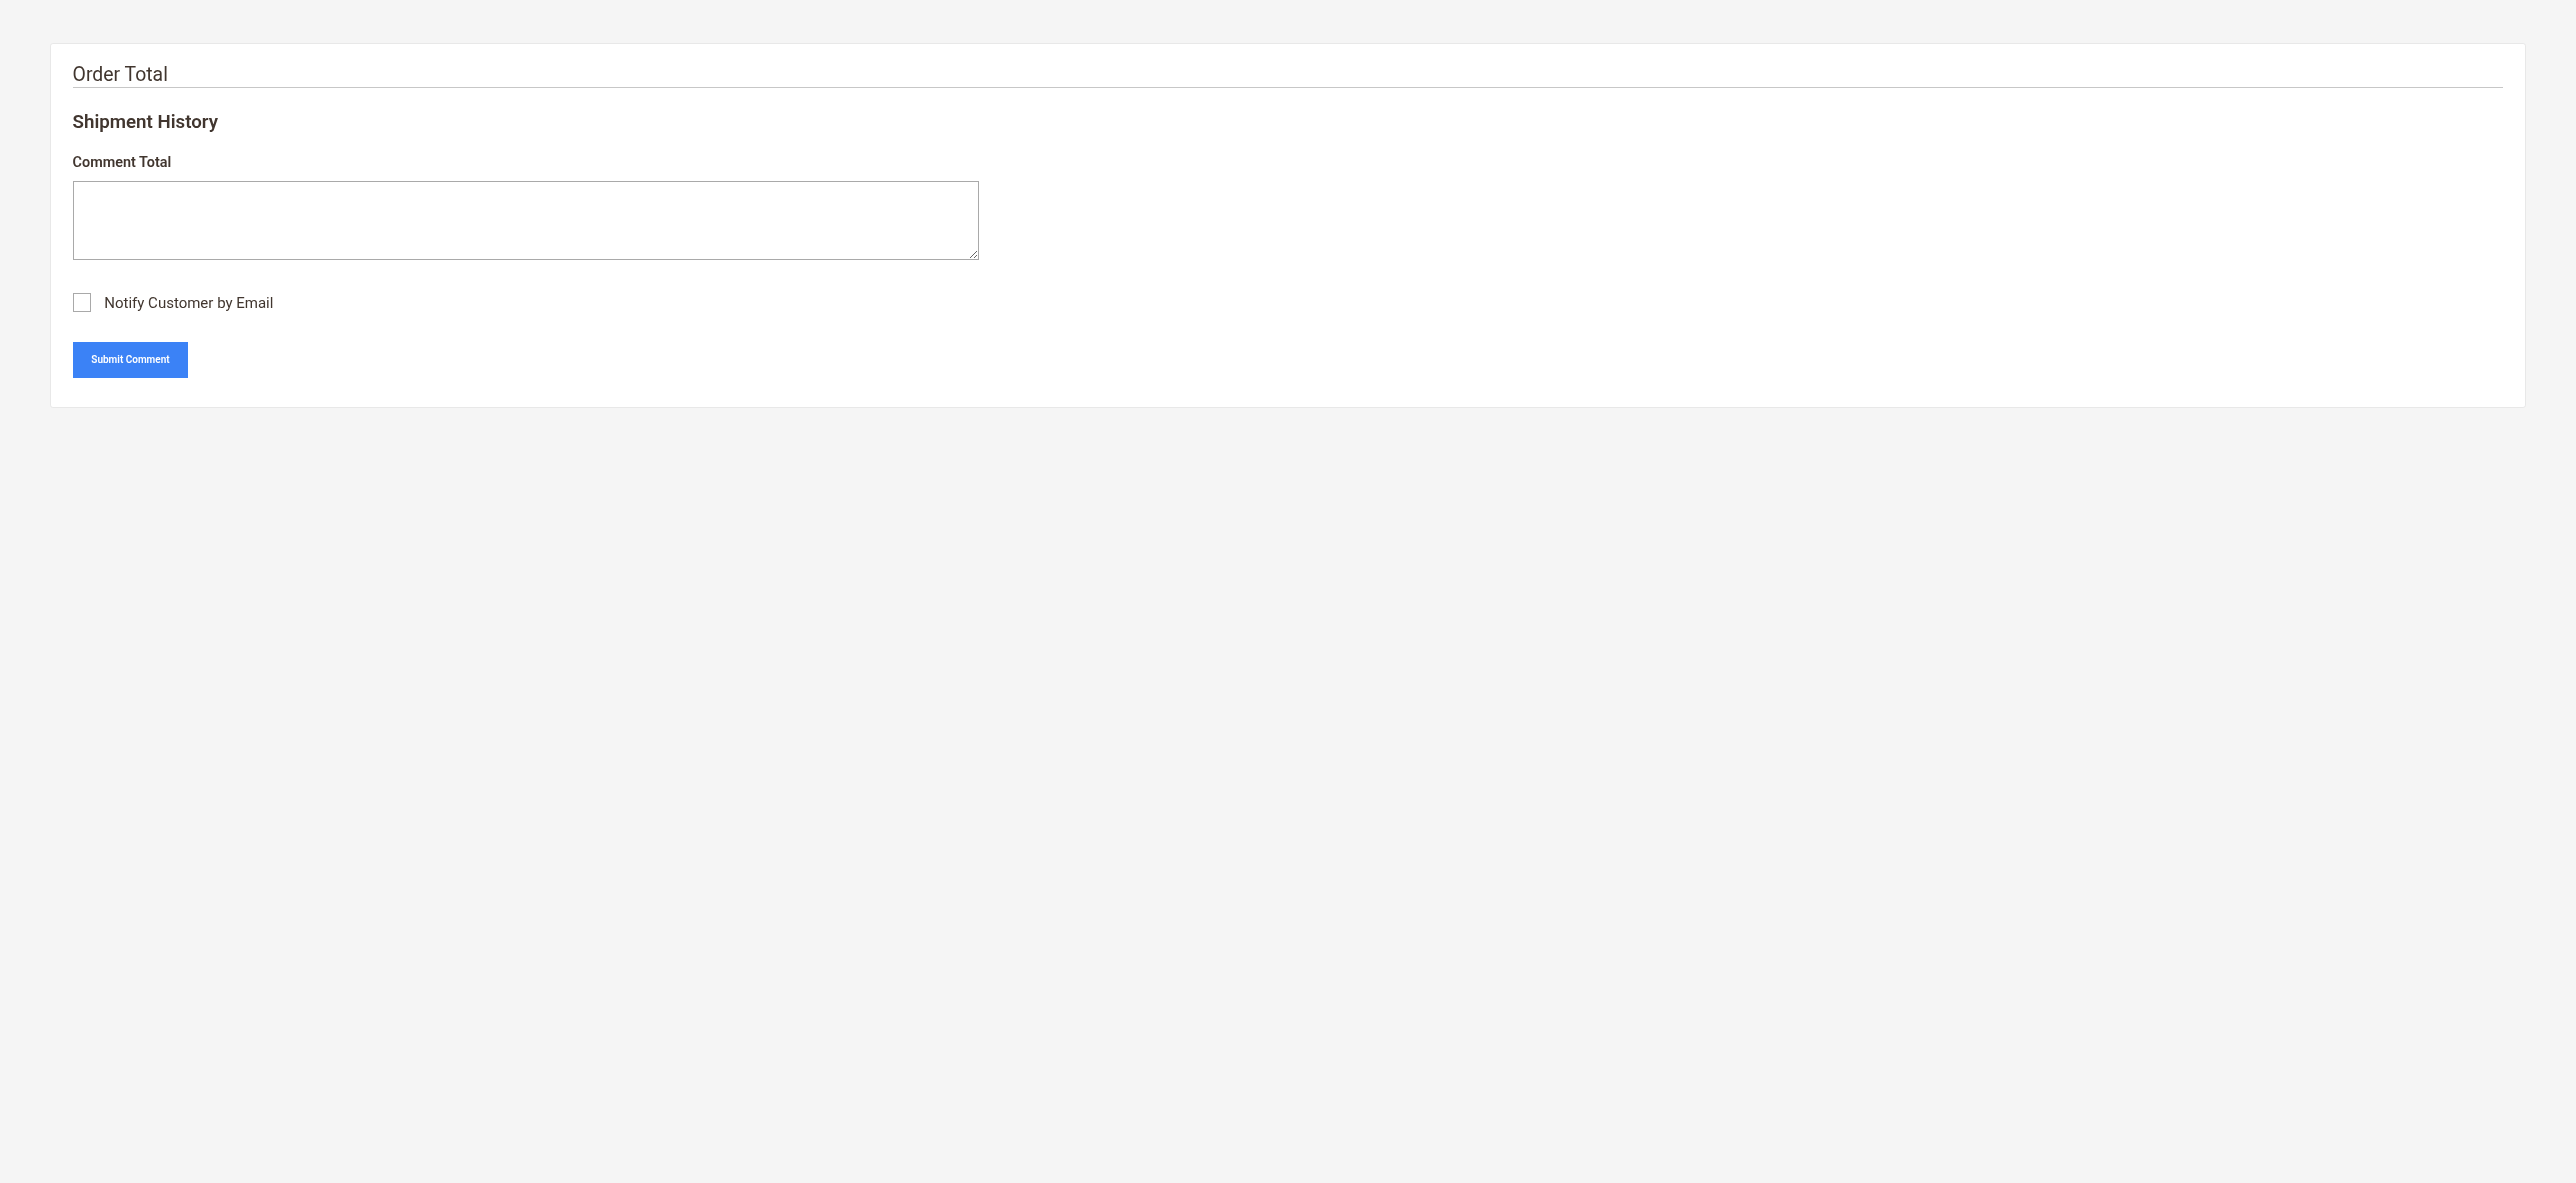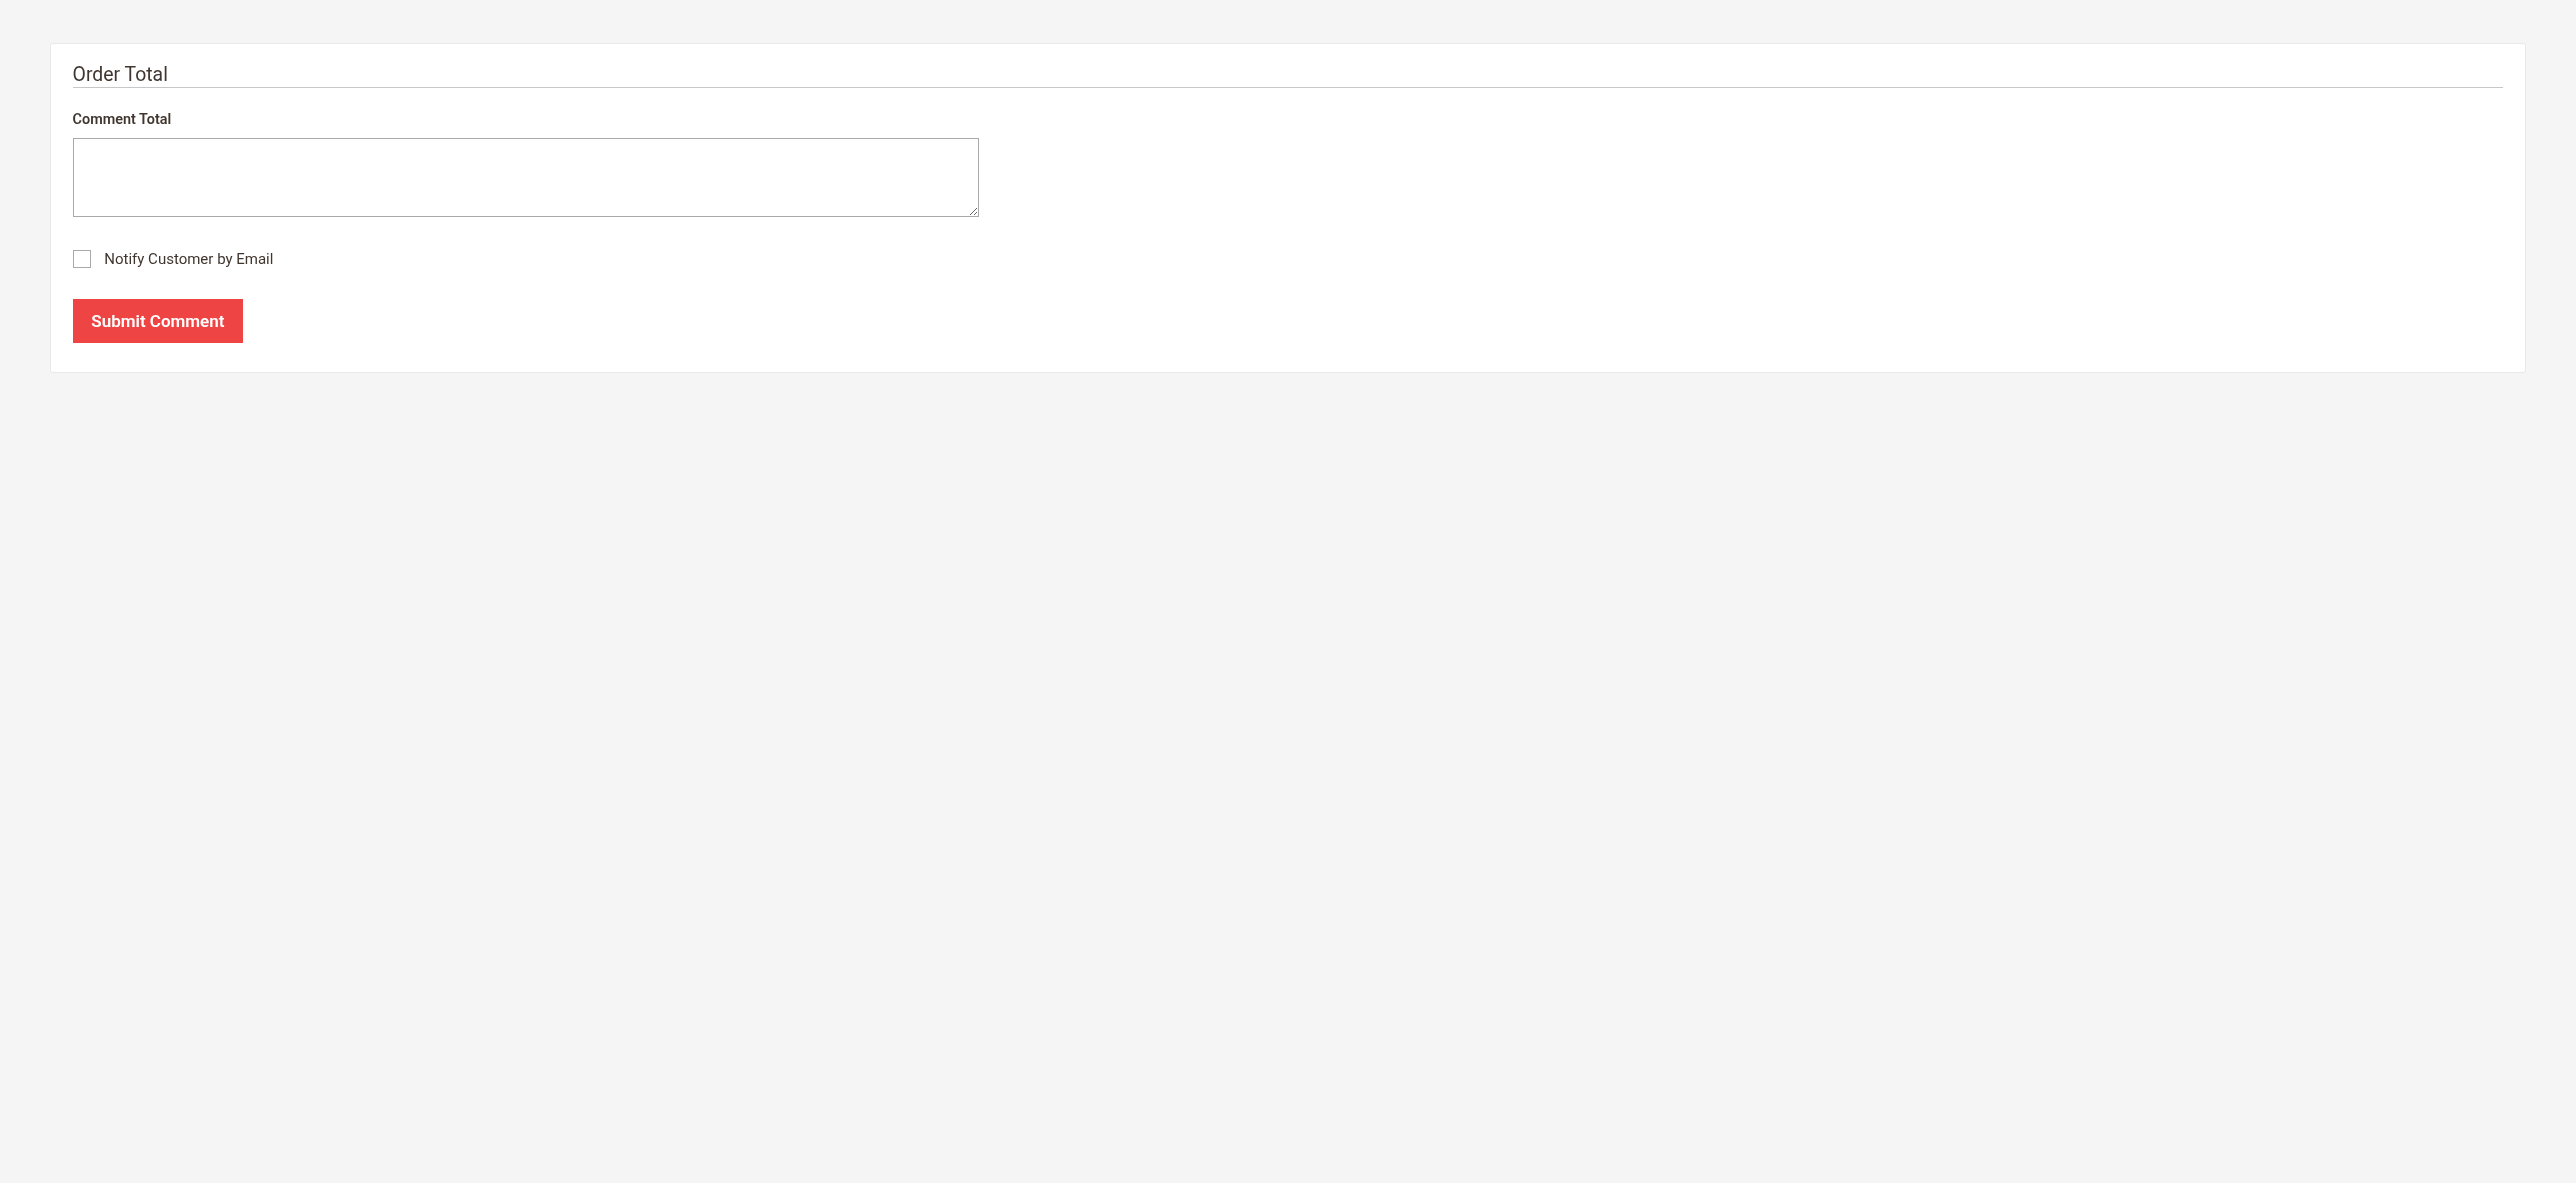--- a/index.html
+++ b/index.html
@@ -71,36 +71,37 @@
       background: #007bdb;
       border-color: #007bdb;
     }
     .checkbox-label {
       font-size: 15px;
       font-weight: 400;
       color: #41362f;
       cursor: pointer;
     }
     .submit-button {
-      background: #ef4444;
+      background: #3b82f6;
       color: #ffffff;
       border: none;
-      font-size: 17px;
+      font-size: 10px;
       font-weight: 600;
       padding: 12.2px 18.7px;
       cursor: pointer;
       font-family: inherit;
       margin-top: 4.3px;
     }
   </style>
 </head>
 <body>
 
 <div class="panel">
   <h1 class="section-title">Order Total</h1>
+  <h2 class="subsection-title">Shipment History</h2>
 
   <label class="field-label">Comment Total</label>
   <textarea class="textarea" value="" style=""></textarea>
 
   <div class="checkbox-row">
     <input type="checkbox" class="checkbox" id="notify" style="">
     <label for="notify" class="checkbox-label">Notify Customer by Email</label>
   </div>
 
 

